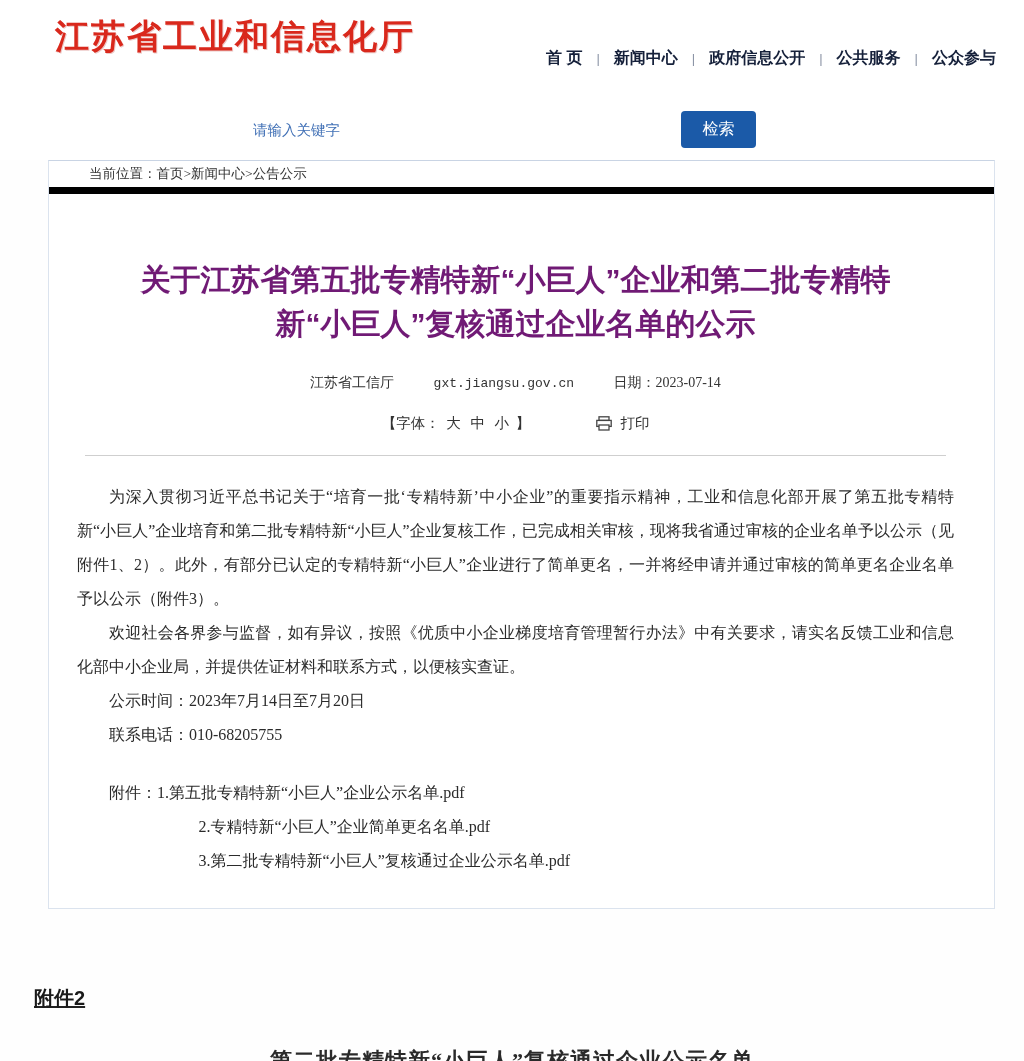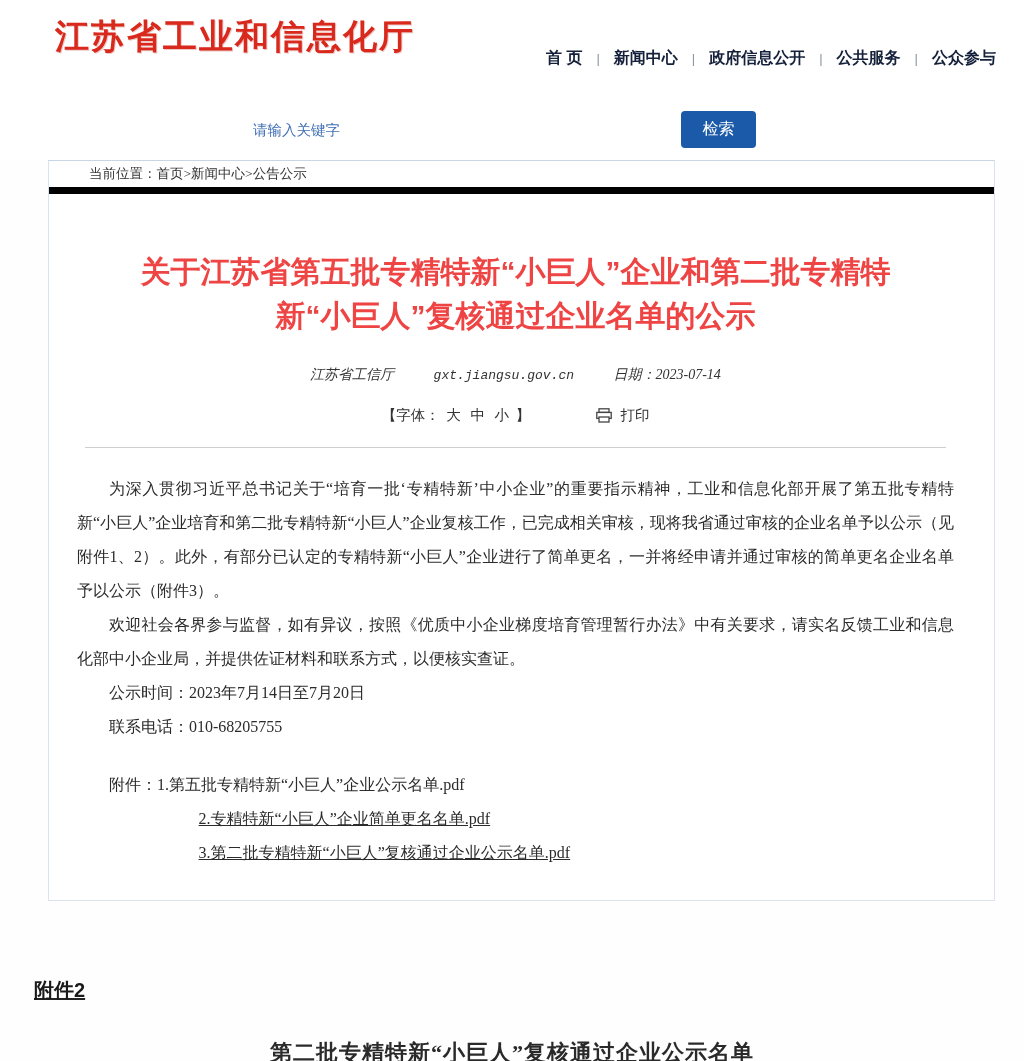--- a/index.html
+++ b/index.html
@@ -69,33 +69,33 @@
     font-family: "Liberation Serif", serif;
     font-size: 13.5px; color: #333;
   }
   .breadcrumb-path { cursor: pointer; }
 
   .article { padding: 40px 40px 30px 28px; }
   .article-title {
     text-align: center;
     font-size: 30px;
     font-weight: bold;
-    color: #ef4444;
+    color: #701a75;
     line-height: 44px;
-    margin: 16px auto 28px auto;
+    margin: 24px auto 28px auto;
     width: 92%;
     font-family: "Liberation Sans", sans-serif;
   }
   .article-meta {
     text-align: center;
     font-family: "Liberation Serif", serif;
     font-size: 14px; color: #333;
     margin-bottom: 22px;
   }
-  .article-meta .meta-part { margin: 0 18px; font-style: italic; }
+  .article-meta .meta-part { margin: 0 18px; }
   .article-meta .meta-url { font-family: "Liberation Mono", monospace; font-size: 13px; }
 
   .article-toolbar {
     text-align: center;
     font-family: "Liberation Serif", serif;
     font-size: 14.5px; color: #333;
     margin-bottom: 20px;
   }
   .font-size-btn { cursor: pointer; margin: 0 3px; }
   .print-group { margin-left: 38px; cursor: pointer; white-space: nowrap; padding-left: 24px; }
@@ -107,21 +107,21 @@
     font-family: "Liberation Serif", serif;
     font-size: 16px; color: #2b2b2b;
     line-height: 34px;
     text-align: justify;
   }
   .article-body p.indent { text-indent: 2em; }
   .article-body p.plain-line { text-indent: 2em; }
   .attachments { margin-top: 24px; }
   .attach-line { text-indent: 0; }
   .attach-line.first { padding-left: 2em; }
-  .attach-line.rest { padding-left: 7.6em; text-decoration: underline; }
+  .attach-line.rest { padding-left: 7.6em; }
   .attach-link { color: #2b2b2b; cursor: pointer; text-decoration: none; }
 
   
   .attachment2 { margin: 0 34px; text-decoration: underline; }
   .attachment2-heading {
     margin-top: 76px;
     font-size: 20px; font-weight: bold; color: #1a1a1a;
     font-family: "Liberation Sans", sans-serif;
   }
   .attachment2-table-title {

